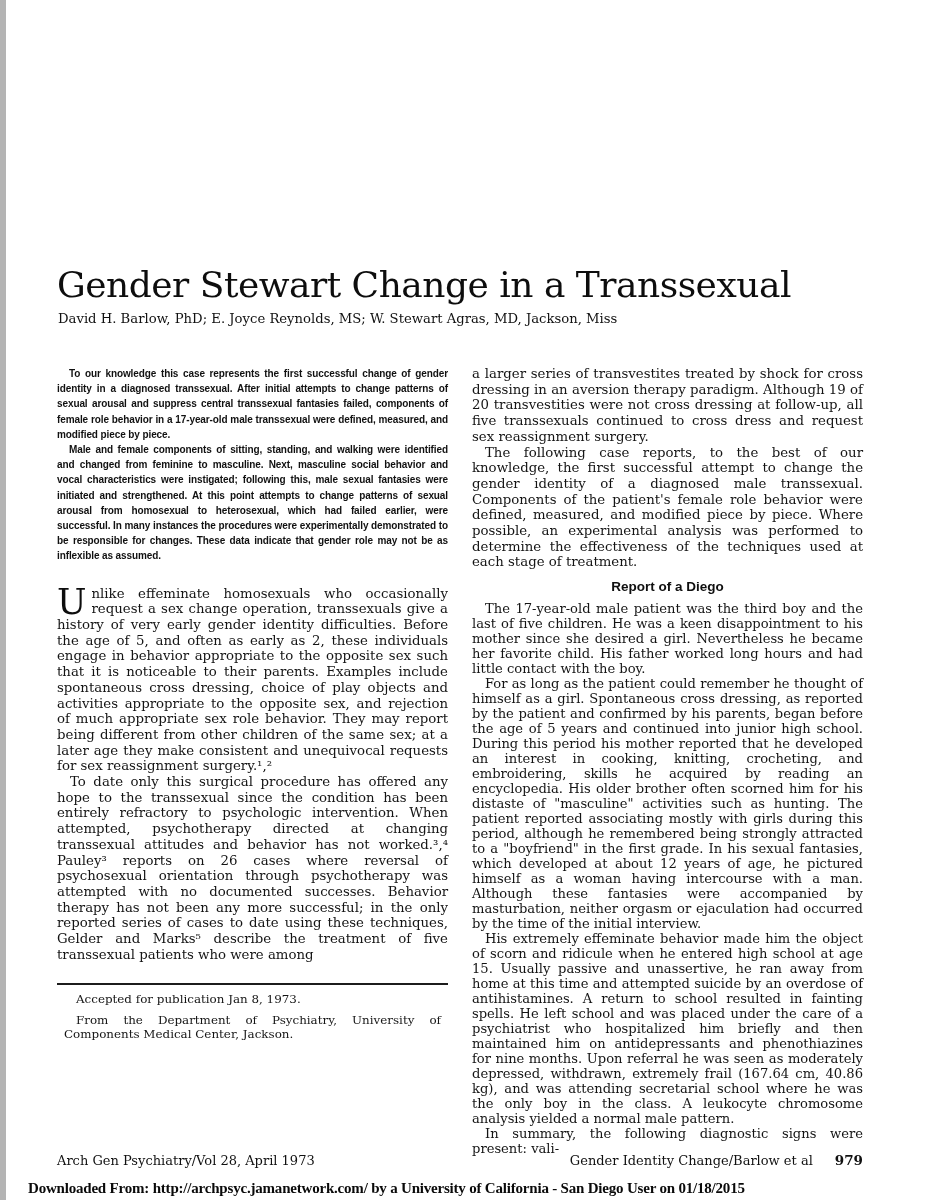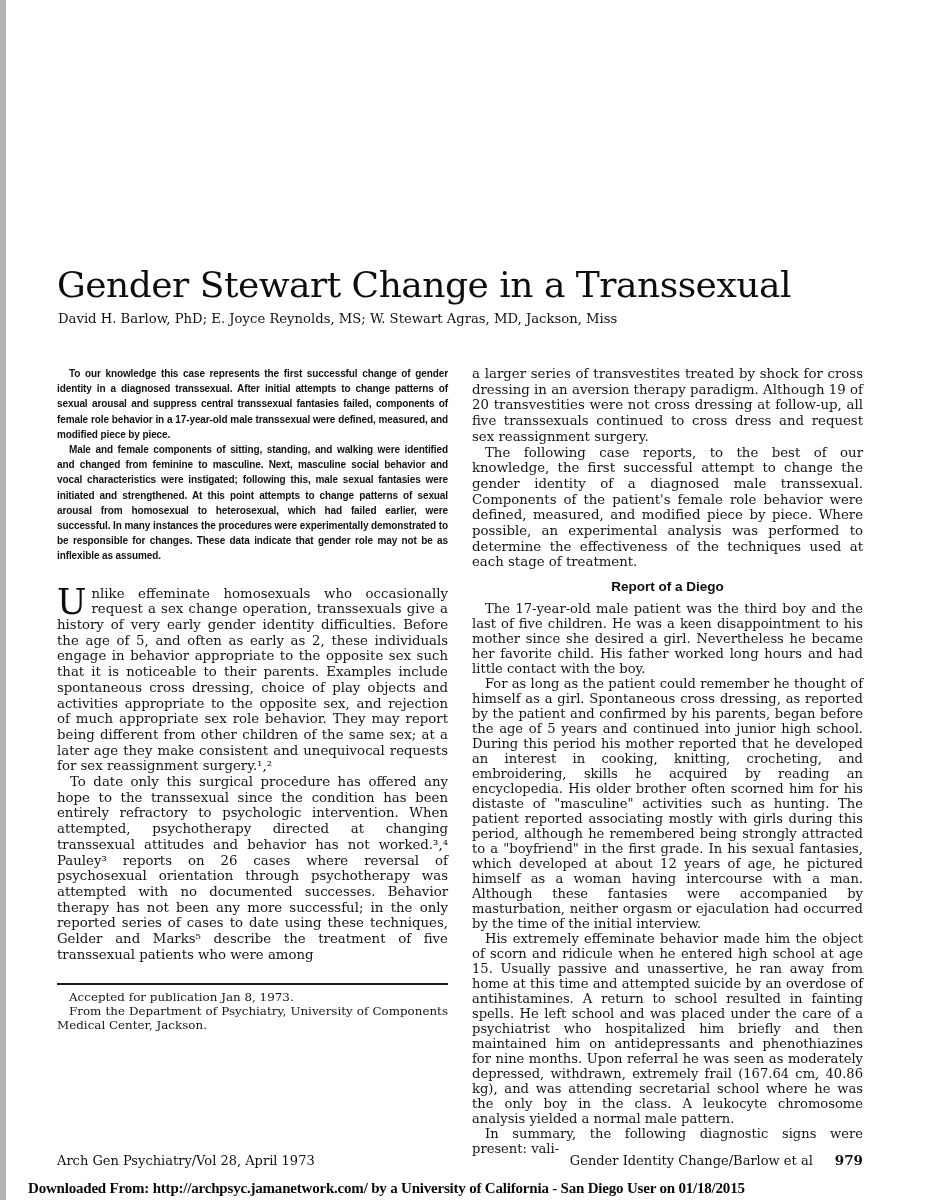--- a/index.html
+++ b/index.html
@@ -81,21 +81,21 @@
     font-family: "DejaVu Serif", serif;
     color: #0d0d0d;
   }
   .footnote-block { margin-top: 20px; }
   .footnote-rule {
     border: 0;
     border-top: 2px solid #1c1c1c;
     margin: 0 0 5px 0;
   }
   .footnote-block p {
-    margin: 0;
+    margin: 7px;
     font-size: 11.9px;
     line-height: 14.4px;
     text-align: justify;
     text-indent: 12px;
     color: #141414;
   }
   .section-heading {
     font-family: "Liberation Sans", sans-serif;
     font-weight: bold;
     font-size: 13.5px;

